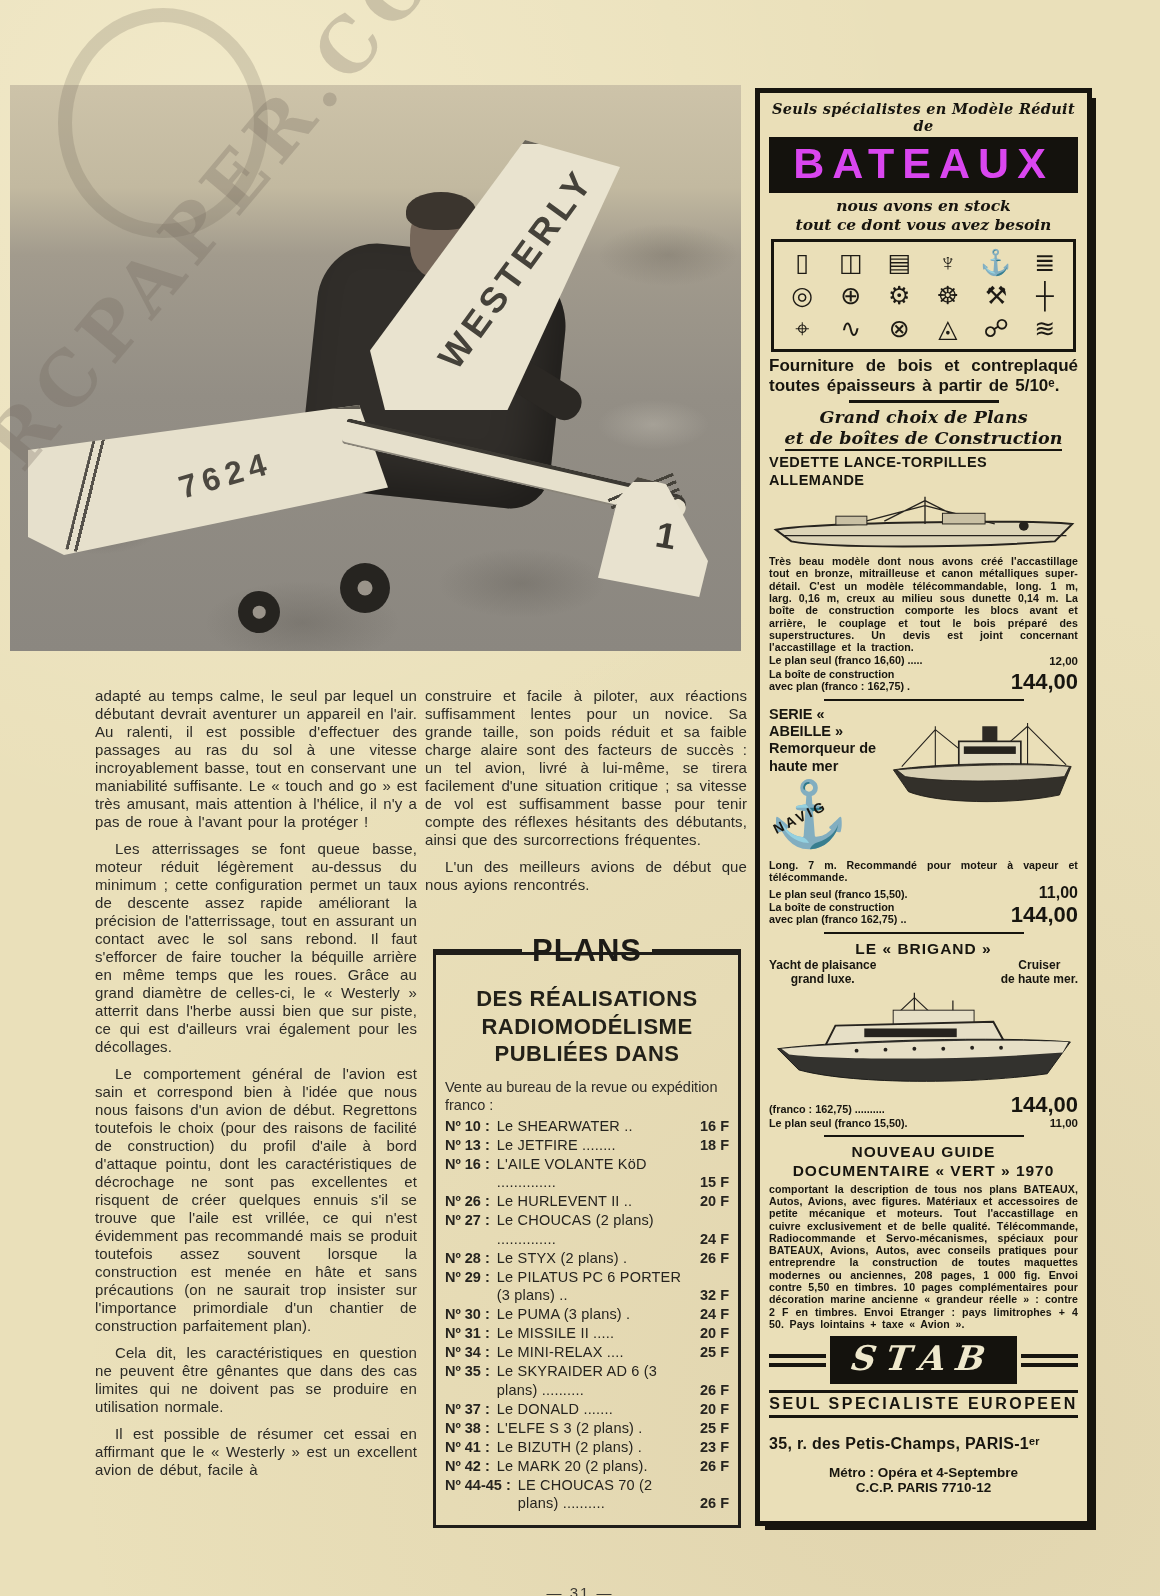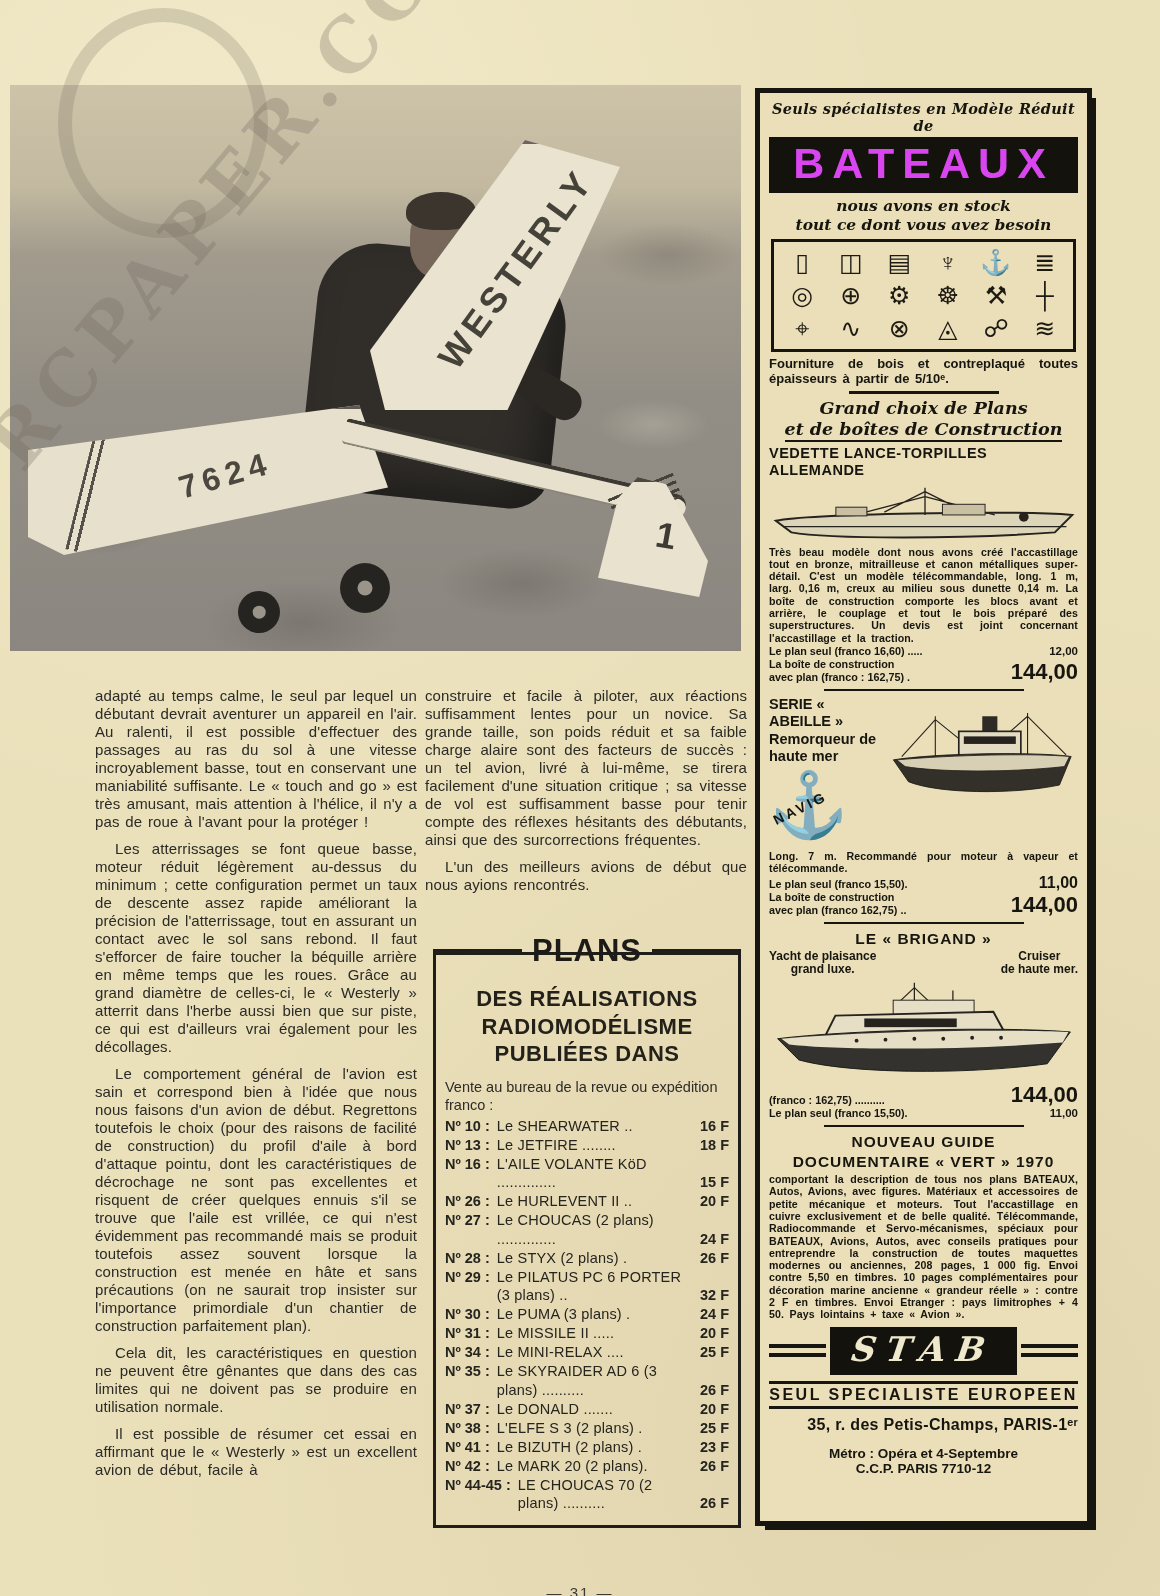--- a/index.html
+++ b/index.html
@@ -103,21 +103,21 @@
     background:#eadfb8; padding:5px 9px 6px 9px; color:#17150f; overflow:hidden; }
   .ad-tagline { font-family:"DejaVu Serif", serif; font-style:italic; font-weight:bold;
     font-size:14.5px; text-align:center; letter-spacing:.3px; padding:2px 0 3px 0; }
   .ad-banner { background:#14120d; color:#d946ef; text-align:center; font-weight:bold;
     font-size:43px; letter-spacing:8px; line-height:1.2; padding:1px 0 3px 0; }
   .ad-stock { font-family:"DejaVu Serif", serif; font-style:italic; font-weight:bold;
     font-size:15.5px; text-align:center; line-height:1.25; margin-top:3px; }
   .hw-panel { border:3px solid #17150f; margin:5px 2px 4px 2px; padding:6px 4px;
     display:grid; grid-template-columns:repeat(6,1fr); row-gap:4px; justify-items:center;
     font-size:25px; line-height:1.15; color:#1d1a14; }
-  .wood { font-weight:bold; font-size:13px; line-height:1.2; text-align:justify; word-spacing:2px; }
+  .wood { font-weight:bold; font-size:17px; line-height:1.2; text-align:justify; word-spacing:2px; }
   .rule-c { width:150px; height:3px; background:#17150f; margin:4px auto; }
   .choice { font-family:"DejaVu Serif", serif; font-style:italic; font-weight:bold;
     font-size:17.5px; text-align:center; line-height:1.2; }
   .choice .u { border-bottom:2px solid #17150f; }
   .sec-title { font-weight:bold; font-size:14.5px; line-height:1.2; letter-spacing:.5px; margin-top:3px; }
   .boat-svg { display:block; margin:2px auto; }
   .ad-desc { font-weight:bold; font-size:10.6px; line-height:1.16; text-align:justify;
     word-spacing:2.5px; letter-spacing:.1px; margin-top:2px; }
   .price-row { display:flex; align-items:flex-end; font-weight:bold; margin-top:1px;justify-content:flex-end; }
   .price-label { flex:1; font-size:10.8px; line-height:1.15; }
@@ -135,21 +135,21 @@
   .two-col { display:flex; justify-content:space-between; font-weight:bold; font-size:12px;
     line-height:1.15; margin-top:1px; }
   .center-title { text-align:center; font-weight:bold; font-size:15.5px; letter-spacing:1px; line-height:1.25; }
   .stab-row { display:flex; align-items:center; margin-top:6px; }
   .stab-lines { flex:1; height:13px; border-top:4px solid #17150f; border-bottom:4px solid #17150f; }
   .stab-box { background:#14120d; color:#efe8cc; padding:2px 22px 6px 22px; margin:0 4px; }
   .stab-text { font-family:"DejaVu Serif", serif; font-weight:bold; font-style:italic;
     font-size:34px; letter-spacing:10px; transform:skewX(-8deg); display:inline-block; }
   .seul { margin-top:6px; border-top:3px solid #17150f; border-bottom:3px solid #17150f;
     text-align:center; font-weight:bold; font-size:16px; letter-spacing:2.5px; padding:2px 0; }
-  .addr { text-align:right; font-weight:bold; font-size:16px; margin-top:7px; letter-spacing:.3px; }
+  .addr { text-align:left; font-weight:bold; font-size:16px; margin-top:17px; letter-spacing:.3px; }
   .metro { text-align:center; font-weight:bold; font-size:13.5px; margin-top:12px; }
   .ccp { text-align:center; font-weight:bold; font-size:13.5px; }
 </style>
 </head>
 <body>
 
 <div class="page">
 
   <div class="wm-circle"></div>
   <div class="watermark">

